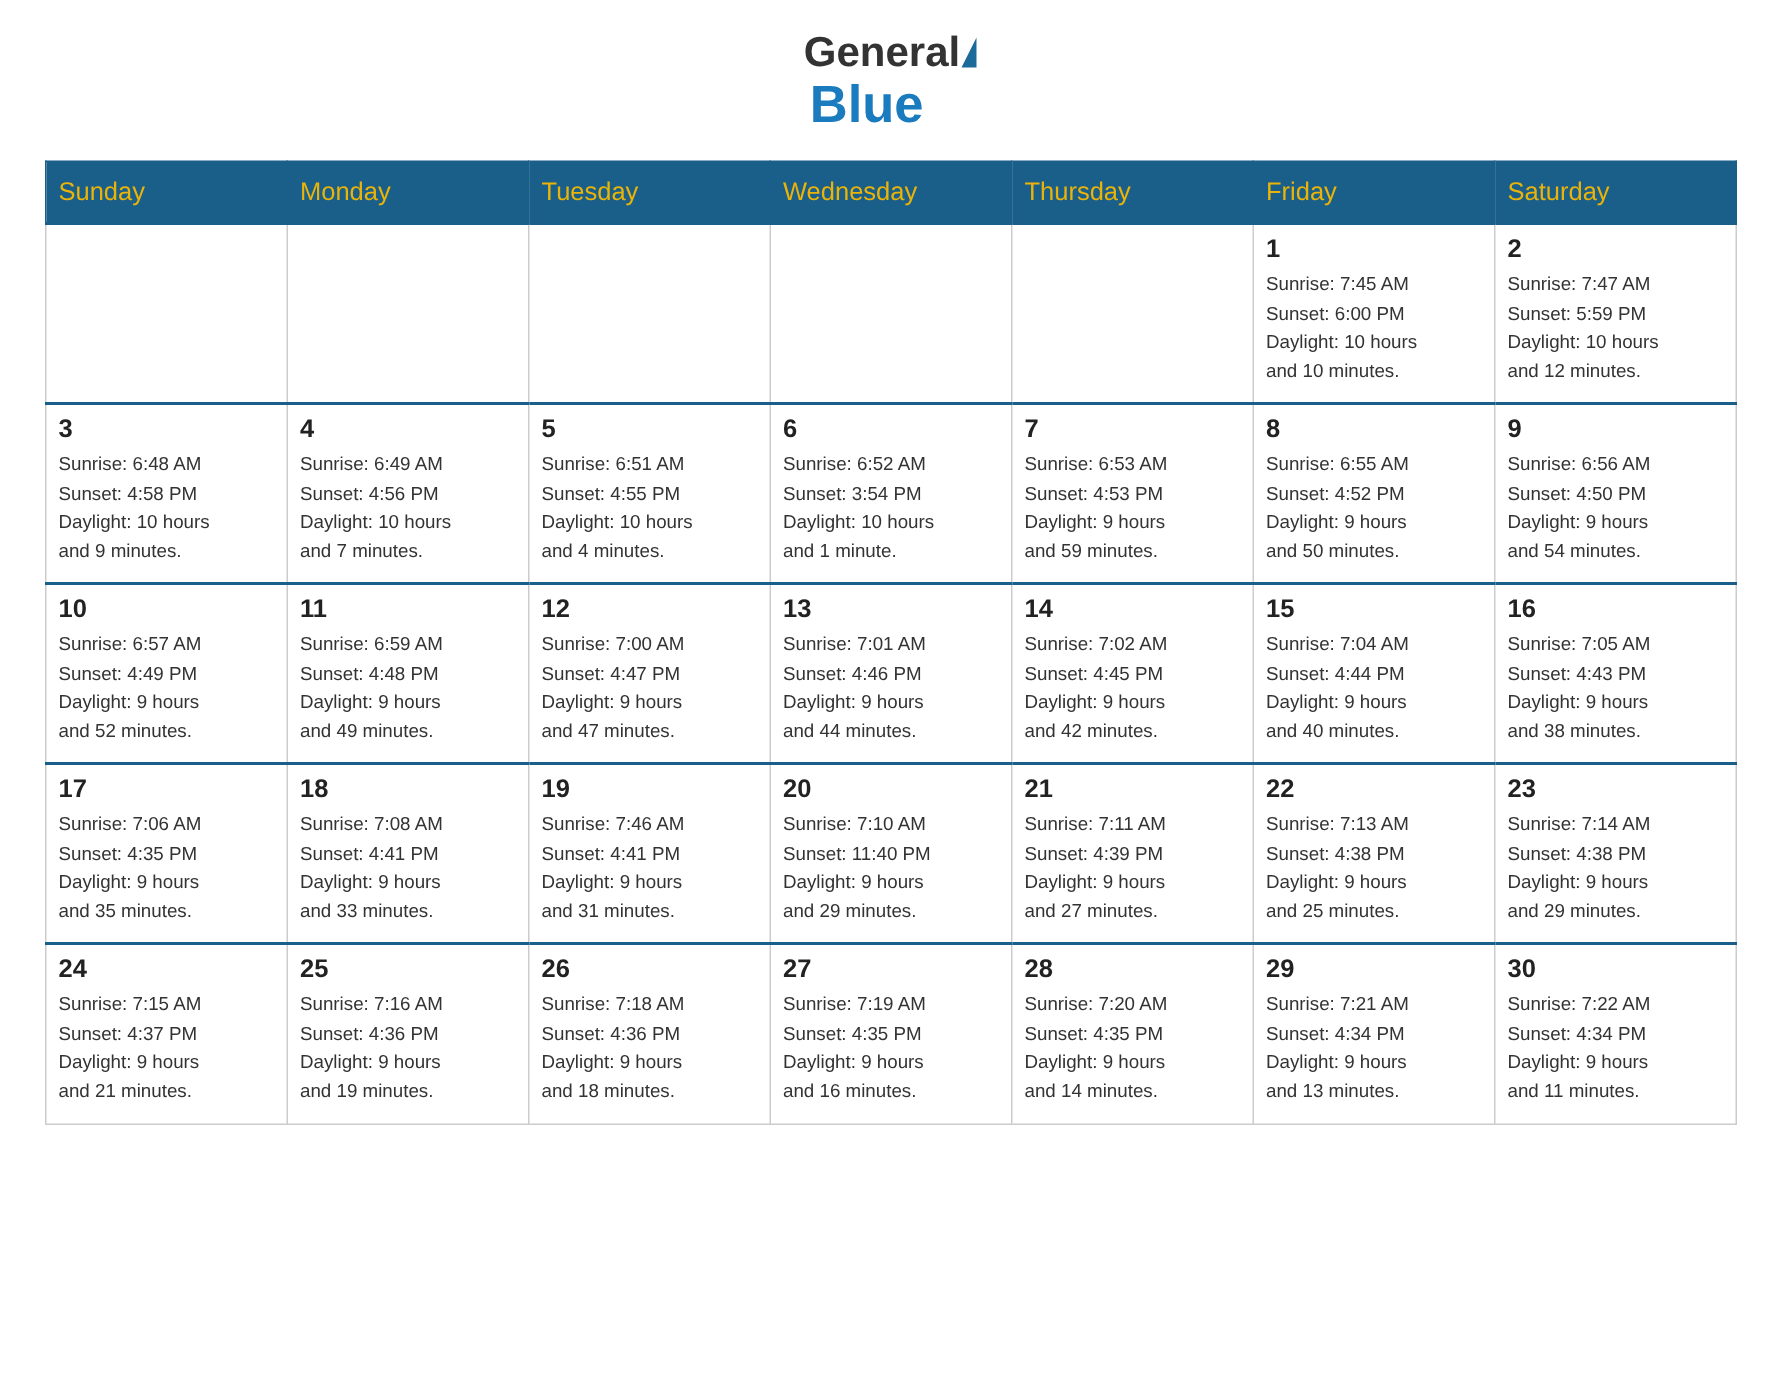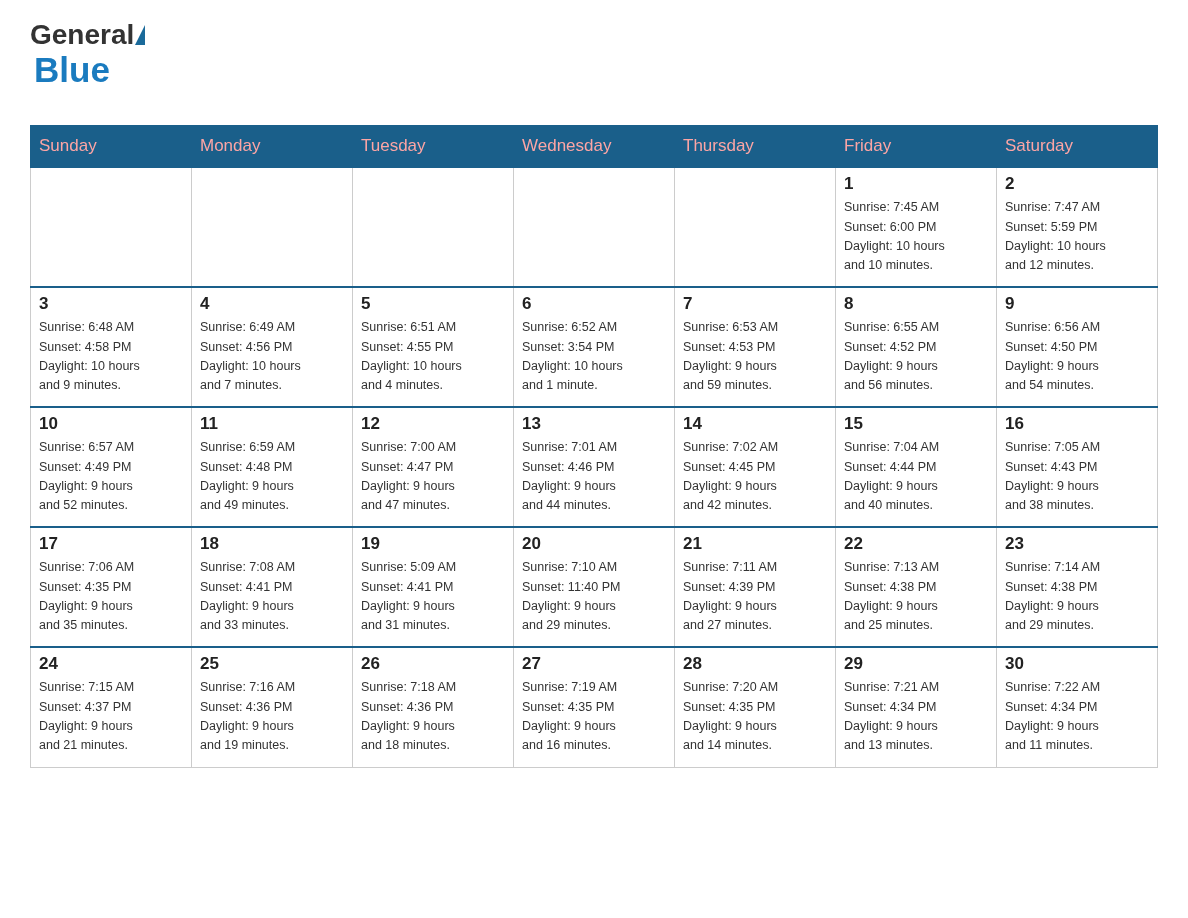--- a/index.html
+++ b/index.html
@@ -5,23 +5,23 @@
     * { box-sizing: border-box; margin: 0; padding: 0; }
     body {
       font-family: Arial, sans-serif;
       background: #fff;
       padding: 20px 30px;
       width: 1188px;
       min-height: 918px;
     }
     .header {
       display: flex;
-      justify-content: flex-start;
+      justify-content: center;
       align-items: flex-start;
-      margin-bottom: 36px;
+      margin-bottom: 18px;
     }
     .title-section {
       text-align: right;
     }
     .month-title {
       font-size: 52px;
       font-weight: normal;
       color: #222;
       line-height: 1.1;
     }
@@ -30,21 +30,21 @@
       color: #444;
       margin-top: 4px;
     }
     .calendar {
       width: 100%;
       border-collapse: collapse;
       border: 1px solid #aaa;
     }
     .calendar th {
       background-color: #1a5f8a;
-      color: #fca5a5;
+      color: #eab308;
       padding: 10px 8px;
       text-align: left;
       font-size: 17px;
       font-weight: normal;
       border: 1px solid #1a5f8a;
     }
     .calendar td {
       border: 1px solid #ccc;
       vertical-align: top;
       padding: 6px 8px;
@@ -179,21 +179,21 @@
           <div class="day-info">Sunrise: 6:53 AM</div>
           <div class="day-info">Sunset: 4:53 PM</div>
           <div class="day-info">Daylight: 9 hours</div>
           <div class="day-info">and 59 minutes.</div>
         </td>
         <td>
           <span class="day-num">8</span>
           <div class="day-info">Sunrise: 6:55 AM</div>
           <div class="day-info">Sunset: 4:52 PM</div>
           <div class="day-info">Daylight: 9 hours</div>
-          <div class="day-info">and 56 minutes.</div>
+          <div class="day-info">and 50 minutes.</div>
         </td>
         <td>
           <span class="day-num">9</span>
           <div class="day-info">Sunrise: 6:56 AM</div>
           <div class="day-info">Sunset: 4:50 PM</div>
           <div class="day-info">Daylight: 9 hours</div>
           <div class="day-info">and 54 minutes.</div>
         </td>
       </tr>
       <tr class="week-row">
@@ -257,21 +257,21 @@
         </td>
         <td>
           <span class="day-num">18</span>
           <div class="day-info">Sunrise: 7:08 AM</div>
           <div class="day-info">Sunset: 4:41 PM</div>
           <div class="day-info">Daylight: 9 hours</div>
           <div class="day-info">and 33 minutes.</div>
         </td>
         <td>
           <span class="day-num">19</span>
-          <div class="day-info">Sunrise: 5:09 AM</div>
+          <div class="day-info">Sunrise: 7:46 AM</div>
           <div class="day-info">Sunset: 4:41 PM</div>
           <div class="day-info">Daylight: 9 hours</div>
           <div class="day-info">and 31 minutes.</div>
         </td>
         <td>
           <span class="day-num">20</span>
           <div class="day-info">Sunrise: 7:10 AM</div>
           <div class="day-info">Sunset: 11:40 PM</div>
           <div class="day-info">Daylight: 9 hours</div>
           <div class="day-info">and 29 minutes.</div>

